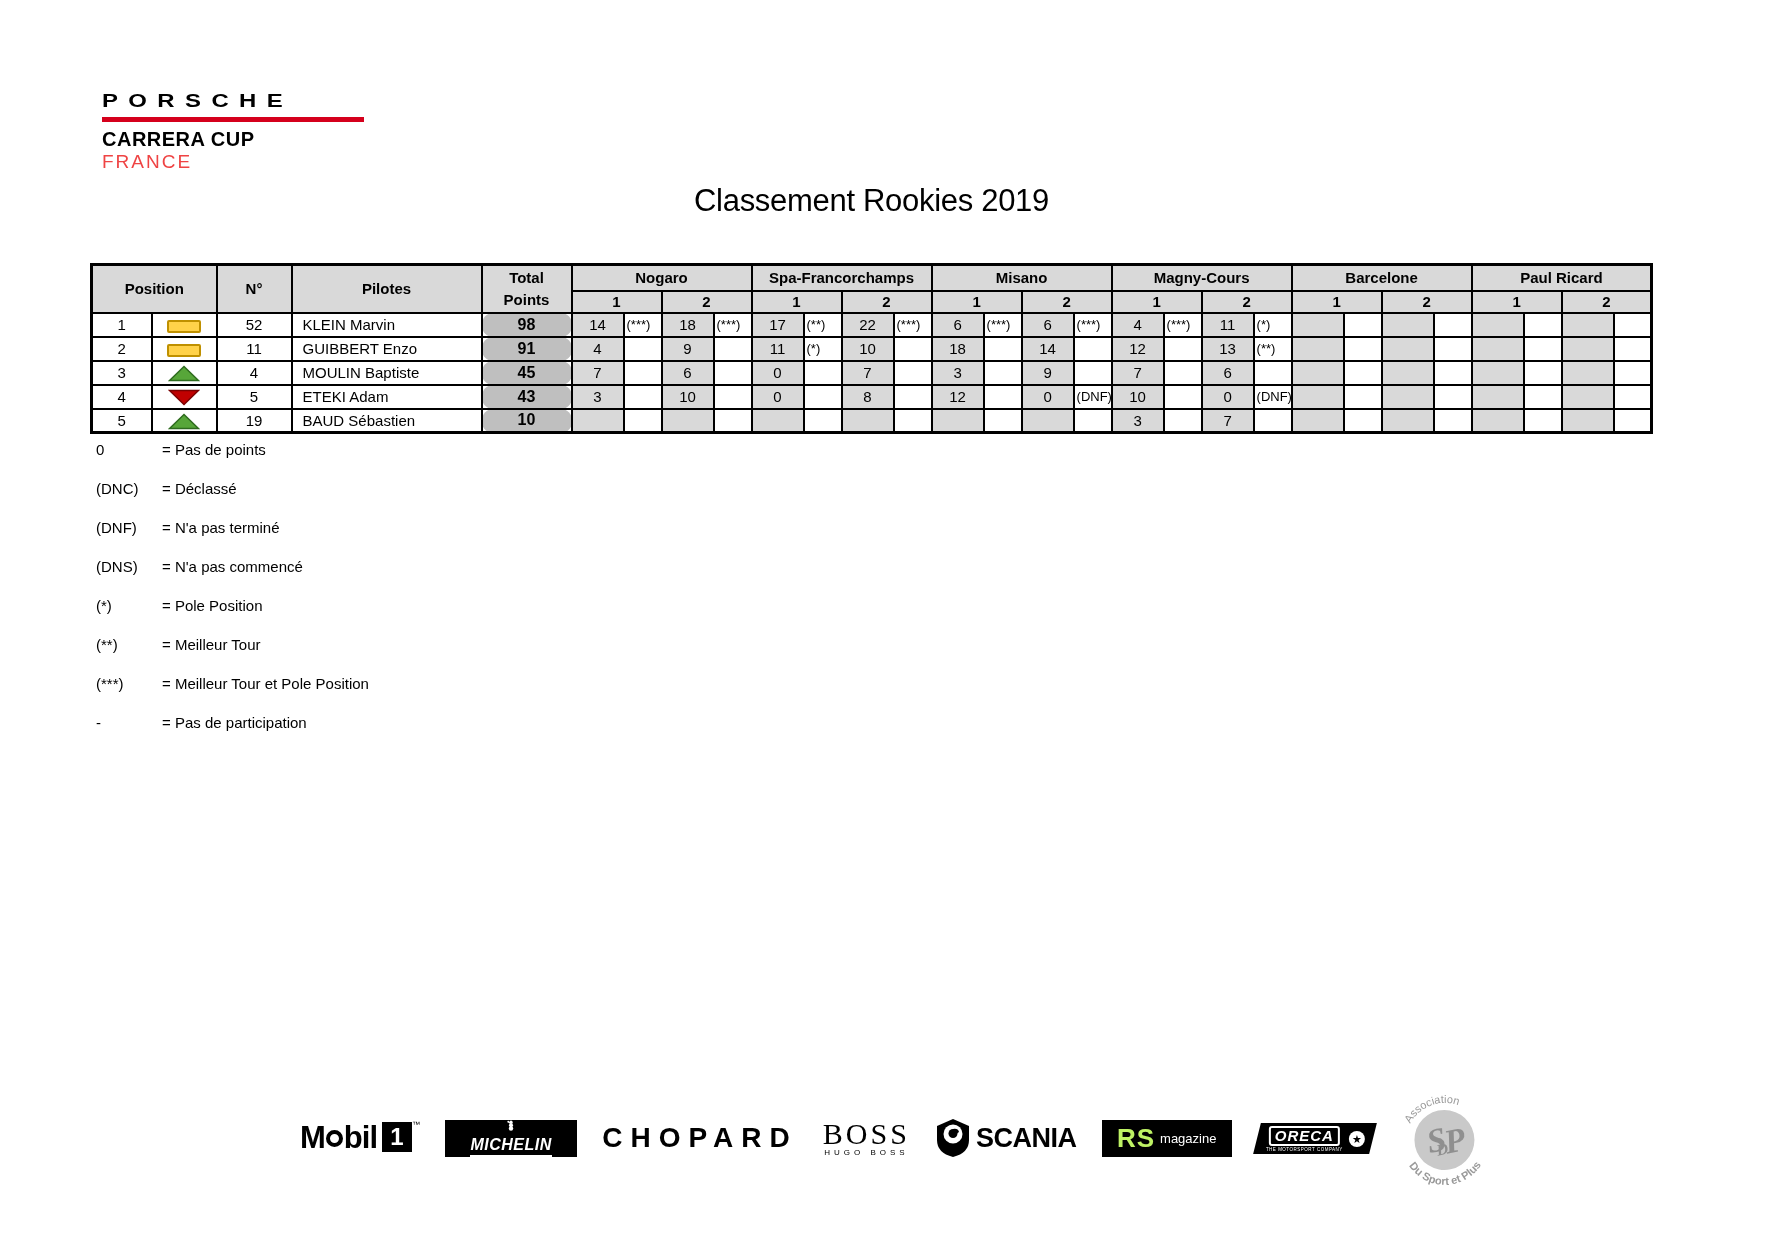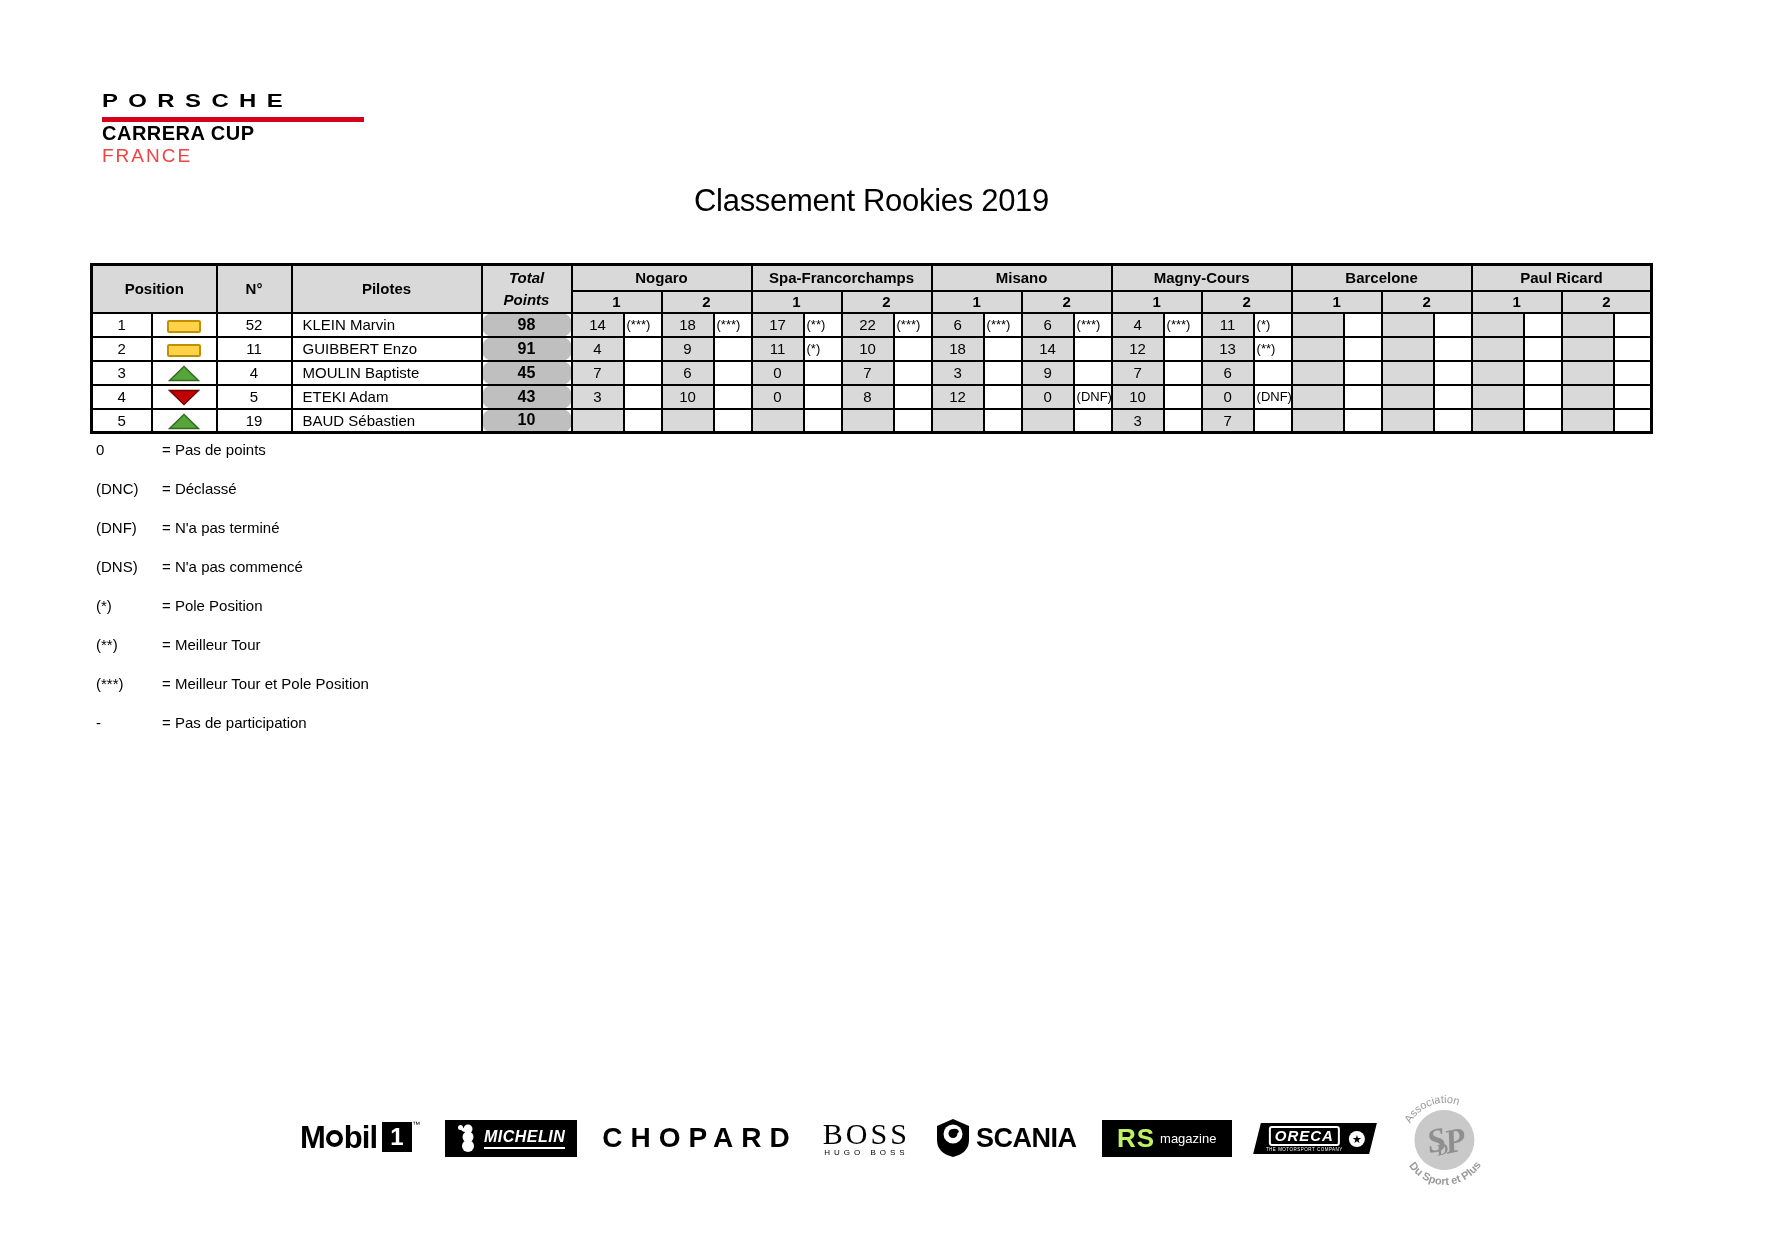--- a/index.html
+++ b/index.html
@@ -9,21 +9,21 @@
     font-family:"Liberation Sans", sans-serif; color:#000;
   }
 
   
   .brand { position:absolute; left:102px; top:88px; }
   .porsche-word {
     font-size:23px; font-weight:800; letter-spacing:10px;
     transform:scale(1.04,.8); transform-origin:left center; white-space:nowrap;
   }
   .red-line { width:262px; height:5px; margin-top:2px; }
-  .series { font-size:20px; font-weight:800; letter-spacing:.5px; }
+  .series { font-size:20px; font-weight:800; letter-spacing:.5px; margin-top:6px; }
   .country { font-size:19px; font-weight:400; letter-spacing:2px; color:#ef4444; }
 
   
   .title {
     position:absolute; left:90px; top:183px; width:1563px;
     text-align:center; font-size:31px; font-weight:400; letter-spacing:-.3px;
   }
 
   
   .standings-wrap { position:absolute; left:90px; top:263px; }
@@ -33,21 +33,21 @@
     font-size:15px; overflow:hidden; white-space:nowrap; vertical-align:middle;
   }
   thead th { background:#d9d9d9; font-weight:700; }
   thead tr.venues-row th { height:26px; }
   thead tr.races-row th { height:22px; }
   tbody td { height:24px; background:#fff; }
   td.pilot { text-align:left; padding-left:10px; }
   td.total { background:#bfbfbf; font-weight:700; font-size:16px;border-radius:11px; }
   td.pts  { background:#d9d9d9;margin-left:28px; }
   td.note { background:#fff; text-align:left; font-size:13px; padding-left:2px; }
-  .total-h div { line-height:22px;font-style:italic; }
+  .total-h div { line-height:22px; }
 
   .trend-steady {
     display:inline-block; width:34px; height:13px; border-radius:2px;
     vertical-align:middle;
   }
   .trend-svg { vertical-align:middle; display:inline-block; }
 
   
   .legend { position:absolute; left:96px; top:441px; font-size:15px; }
   .legend-row { display:flex; margin-bottom:21px; line-height:18px; }
@@ -378,21 +378,21 @@
   <div class="sponsor mobil">
     <span class="mobil-word">
       <span>M</span>
       <span class="mobil-o"></span>
       <span>bil</span>
     </span>
     <span class="mobil-box">1</span>
     <span class="mobil-tm">™</span>
   </div>
 
-  <div class="sponsor michelin-box" style="flex-direction:row;">
+  <div class="sponsor michelin-box" style="flex-direction:column;">
     <svg width="22" height="30" viewBox="0 0 22 30">
       <circle cx="11" cy="6" r="4.5" fill="#fff"></circle>
       <circle cx="11" cy="14" r="5.5" fill="#fff"></circle>
       <circle cx="11" cy="23" r="6" fill="#fff"></circle>
       <circle cx="3.5" cy="4.5" r="2.5" fill="#fff"></circle>
       <rect x="3" y="5" width="6" height="3" rx="1.5" fill="#fff" transform="rotate(35 6 6)"></rect>
     </svg>
     <span class="michelin-word">MICHELIN</span>
   </div>
 

